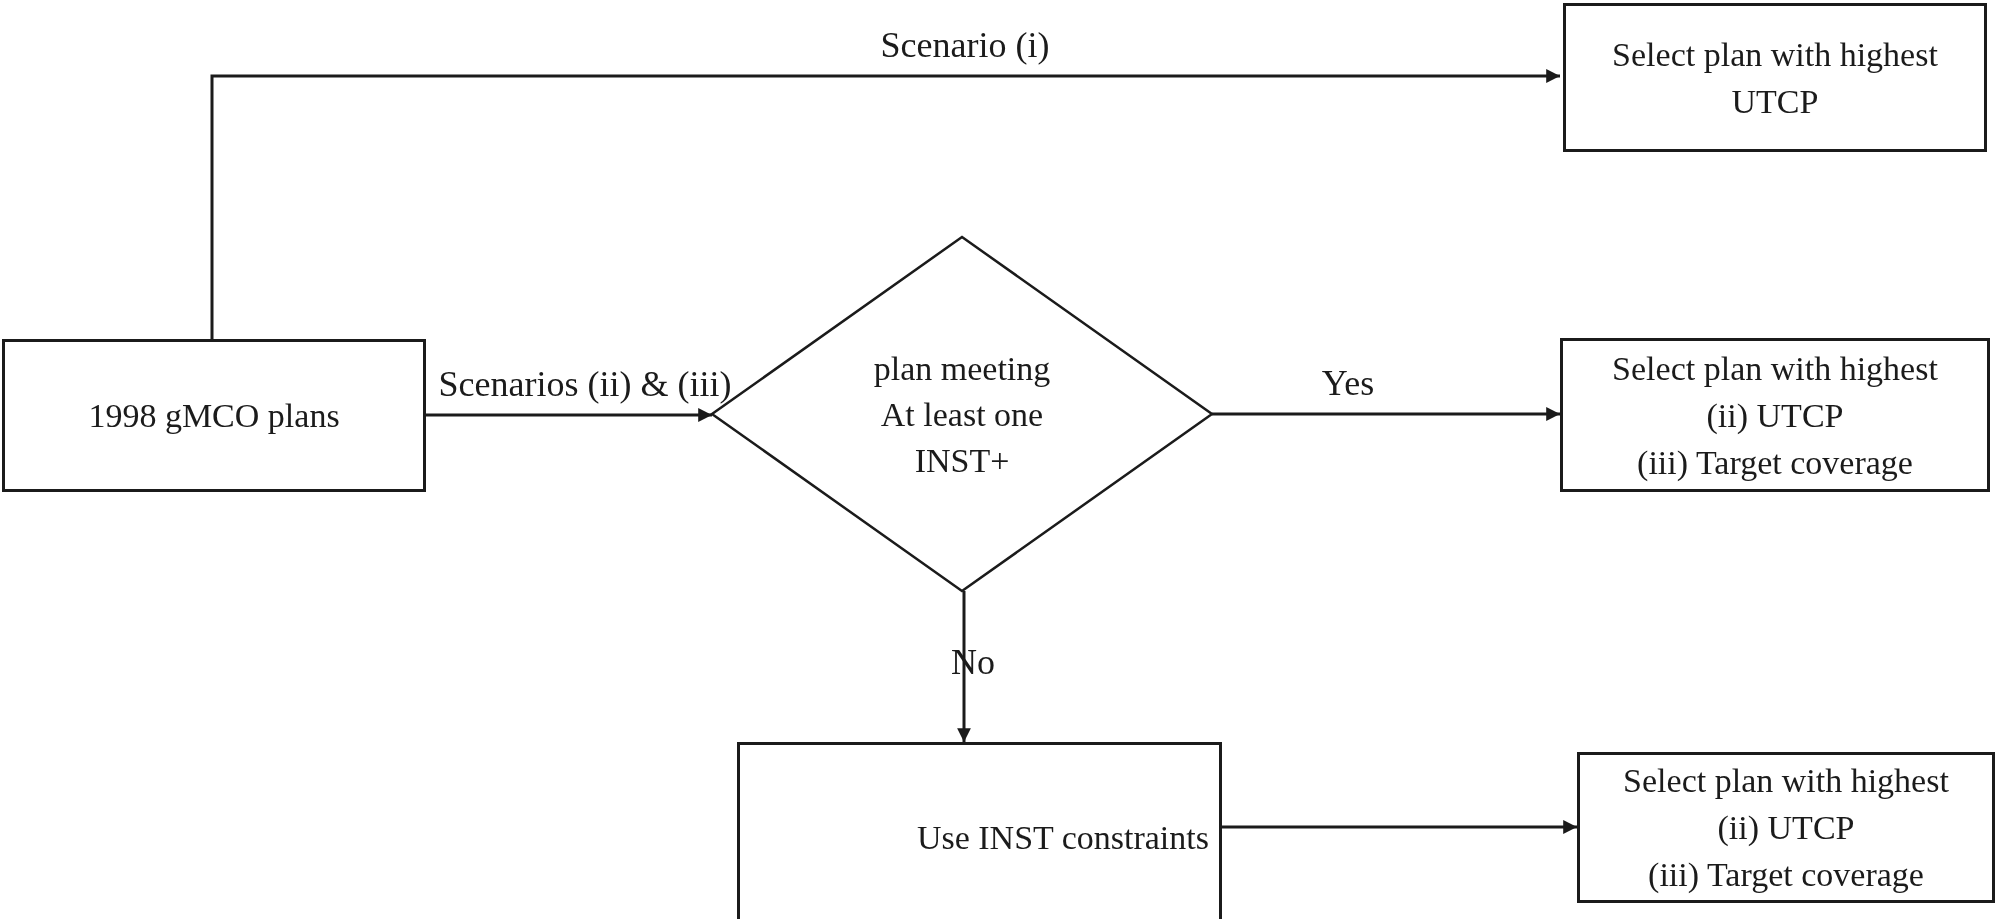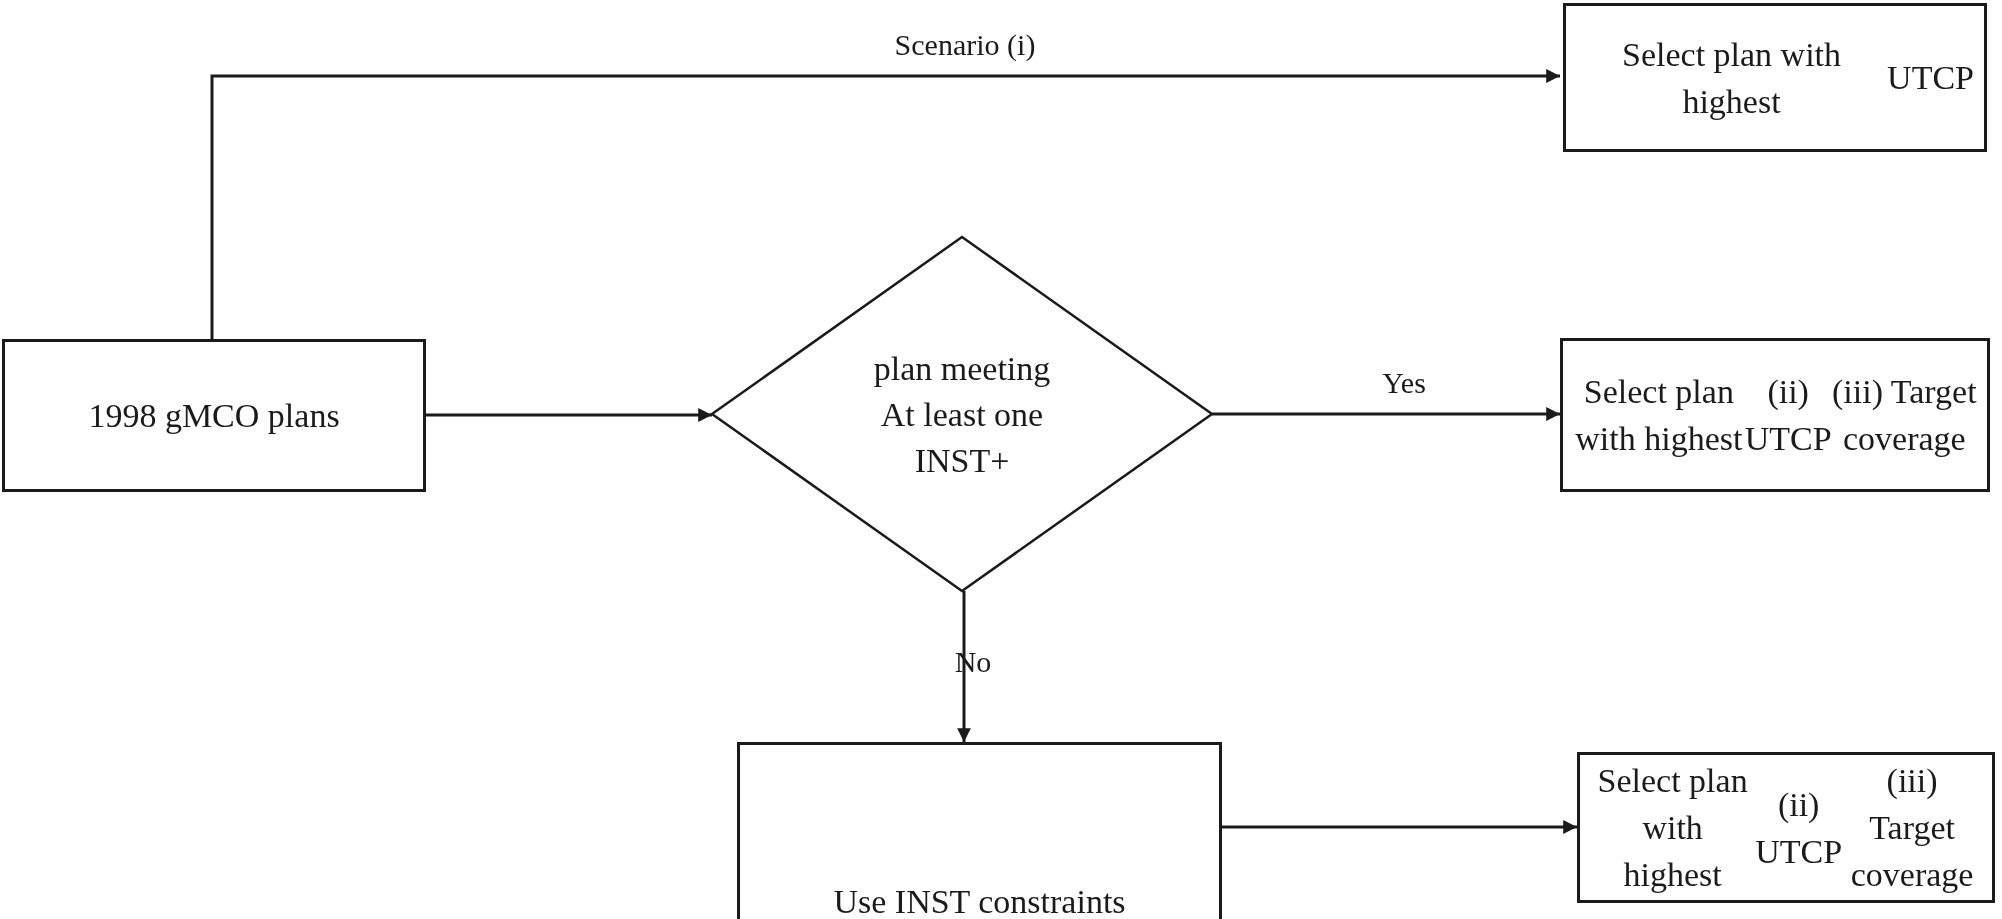--- a/index.html
+++ b/index.html
@@ -13,21 +13,21 @@
     overflow: hidden;
   }
   svg.wires { position: absolute; left: 0; top: 0; z-index: 1; }
   .node {
     position: absolute;
     z-index: 2;
     box-sizing: border-box;
     background: #ffffff;
     border: 3px solid #1b1b1b;
     display: flex;
-    flex-direction: row;
+    flex-direction: column;
     align-items: center;
     justify-content: center;
     text-align: center;
     font-size: 34px;
     line-height: 47px;
     padding: 4px 10px;
   }
   .node-start        { left: 2px;    top: 339px; width: 424px; height: 153px; }
   .node-top-result   { left: 1563px; top: 3px;   width: 424px; height: 149px; }
   .node-mid-result   { left: 1560px; top: 338px; width: 430px; height: 154px; }
@@ -44,27 +44,27 @@
     flex-direction: column;
     align-items: center;
     justify-content: center;
     text-align: center;
     font-size: 34px;
     line-height: 46px;
   }
   .edge-label {
     position: absolute;
     z-index: 3;
-    font-size: 30px;
+    font-size: 36px;
     white-space: nowrap;
     transform: translate(-50%, -50%);
   }
   .label-scenario-i      { left: 965px;  top: 45px;  }
   .label-scenarios-ii-iii{ left: 585px;  top: 384px; }
-  .label-yes             { left: 1404px; top: 383px; }
+  .label-yes             { left: 1348px; top: 383px; }
   .label-no              { left: 973px; top: 662px; }
 </style>
 </head>
 <body>
 
 <div class="canvas">
 
   <svg class="wires" width="2002" height="919" viewBox="0 0 2002 919">
     <defs>
       <marker id="arrow" viewBox="0 0 10 10" refX="10" refY="5" markerWidth="6" markerHeight="4.6" orient="auto-start-reverse">
@@ -111,18 +111,19 @@
   </div>
 
   <div class="node node-bottom-result">
     <span>Select plan with highest</span>
     <span>(ii) UTCP</span>
     <span>(iii) Target coverage</span>
   </div>
 
   <div class="edge-label label-scenario-i">Scenario (i)</div>
 
+  <div class="edge-label label-scenarios-ii-iii">Scenarios (ii) &amp; (iii)</div>
 
   <div class="edge-label label-yes">Yes</div>
 
   <div class="edge-label label-no">No</div>
 
 </div>
 
 </body></html>

